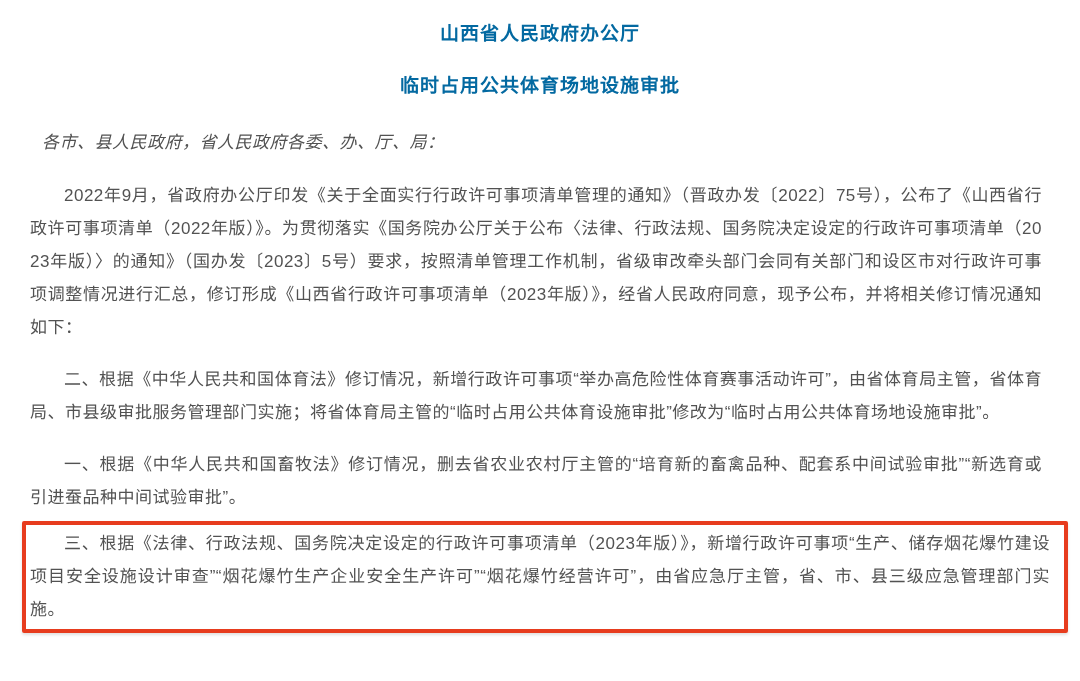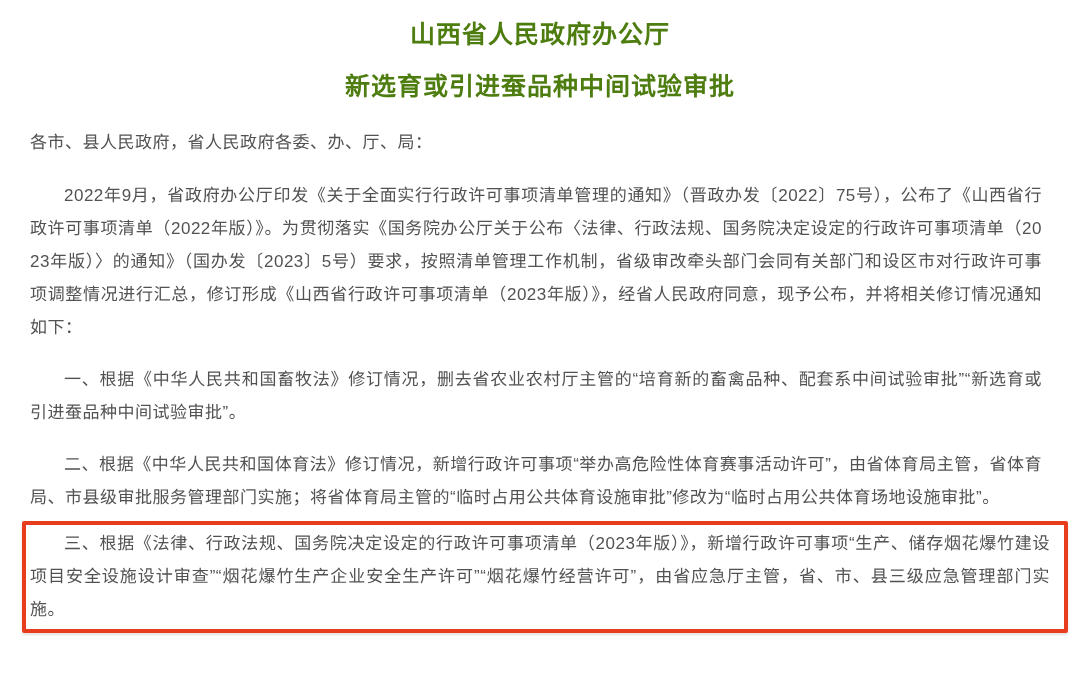--- a/index.html
+++ b/index.html
@@ -18,32 +18,33 @@
     width: 1080px;
     height: 681px;
     padding: 8px 30px 0 30px;
     background: #ffffff;
   }
   .title-block {
     text-align: center;
   }
   .title-line {
     margin: 0;
-    font-size: 25px;
+    font-size: 19px;
     font-weight: 700;
-    color: #4d7c0f;
+    color: #0369a1;
     line-height: 52px;
     letter-spacing: 1px;
   }
   .salutation {
-    margin: 14px 0 0 0;
+    margin: 14px 0 0 12px;
     font-size: 17px;
     color: #525252;
     line-height: 34px;
     letter-spacing: 0.5px;
+    font-style: italic;
   }
   .body-para {
     margin: 19px 8px 0 0;
     font-size: 17px;
     color: #525252;
     line-height: 33px;
     text-align: justify;
     text-indent: 2em;
     letter-spacing: 0.5px;
     word-break: break-all;
@@ -59,28 +60,28 @@
     margin: 0;
   }
 </style>
 </head>
 <body>
 
 <div class="page">
 
   <header class="title-block">
     <p class="title-line">山西省人民政府办公厅</p>
-    <p class="title-line">新选育或引进蚕品种中间试验审批</p>
+    <p class="title-line">临时占用公共体育场地设施审批</p>
   </header>
 
   <p class="salutation">各市、县人民政府，省人民政府各委、办、厅、局：</p>
 
   <p class="body-para">2022年9月，省政府办公厅印发《关于全面实行行政许可事项清单管理的通知》（晋政办发〔2022〕75号），公布了《山西省行政许可事项清单（2022年版）》。为贯彻落实《国务院办公厅关于公布〈法律、行政法规、国务院决定设定的行政许可事项清单（2023年版）〉的通知》（国办发〔2023〕5号）要求，按照清单管理工作机制，省级审改牵头部门会同有关部门和设区市对行政许可事项调整情况进行汇总，修订形成《山西省行政许可事项清单（2023年版）》，经省人民政府同意，现予公布，并将相关修订情况通知如下：</p>
 
+  <p class="body-para">二、根据《中华人民共和国体育法》修订情况，新增行政许可事项“举办高危险性体育赛事活动许可”，由省体育局主管，省体育局、市县级审批服务管理部门实施；将省体育局主管的“临时占用公共体育设施审批”修改为“临时占用公共体育场地设施审批”。</p>
+
   <p class="body-para">一、根据《中华人民共和国畜牧法》修订情况，删去省农业农村厅主管的“培育新的畜禽品种、配套系中间试验审批”“新选育或引进蚕品种中间试验审批”。</p>
-
-  <p class="body-para">二、根据《中华人民共和国体育法》修订情况，新增行政许可事项“举办高危险性体育赛事活动许可”，由省体育局主管，省体育局、市县级审批服务管理部门实施；将省体育局主管的“临时占用公共体育设施审批”修改为“临时占用公共体育场地设施审批”。</p>
 
   <div class="highlight-box">
     <p class="body-para">三、根据《法律、行政法规、国务院决定设定的行政许可事项清单（2023年版）》，新增行政许可事项“生产、储存烟花爆竹建设项目安全设施设计审查”“烟花爆竹生产企业安全生产许可”“烟花爆竹经营许可”，由省应急厅主管，省、市、县三级应急管理部门实施。</p>
   </div>
 
 </div>
 
 </body></html>

